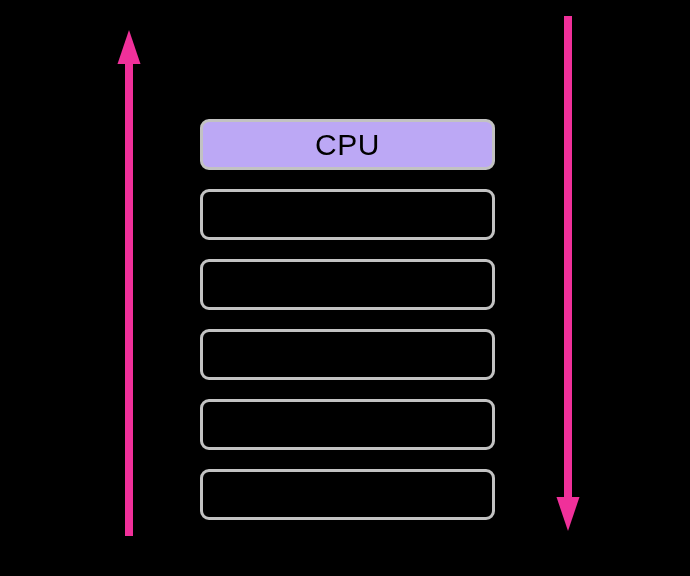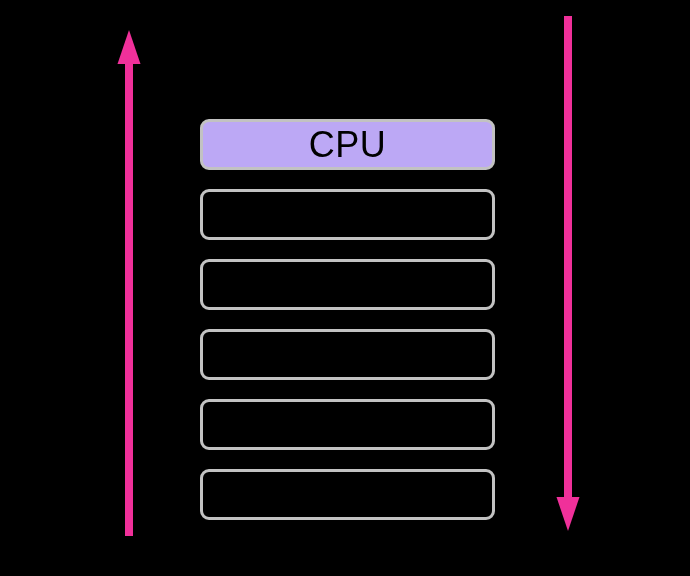--- a/index.html
+++ b/index.html
@@ -48,21 +48,21 @@
     justify-content: center;
     position: relative;
   }
   .slot:last-child {
     margin-bottom: 0;
   }
   .slot.filled {
     background: #bca8f5;
   }
   .slot-label {
-    font-size: 36px;
+    font-size: 30px;
     line-height: 1;
     color: #000000;
     font-family: "Liberation Sans", sans-serif;
     letter-spacing: 0.5px;
     white-space: nowrap;
   }
 </style>
 </head>
 <body>
 

